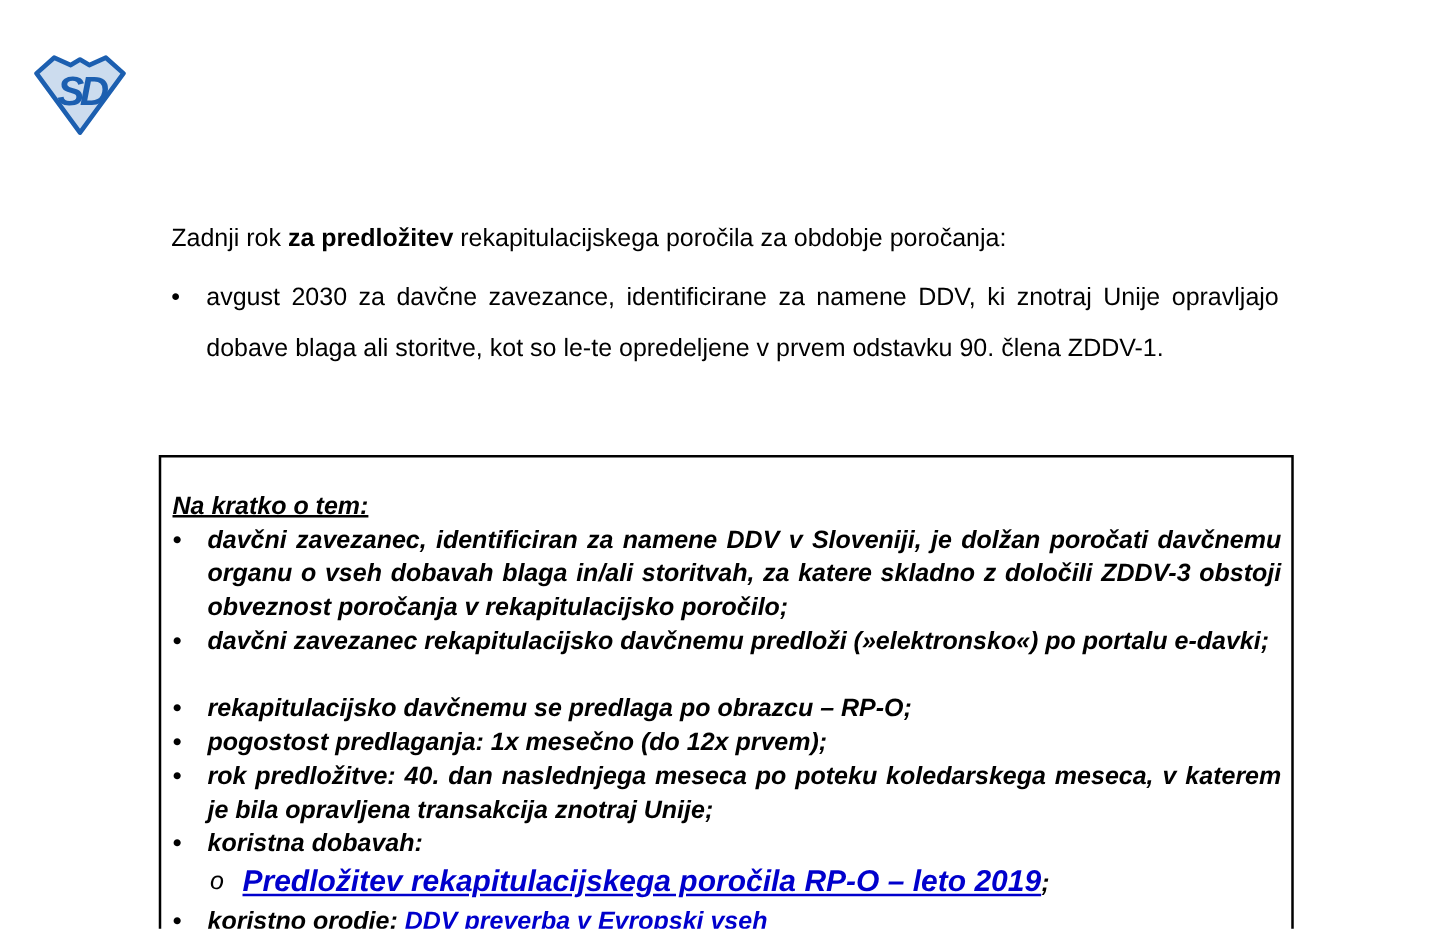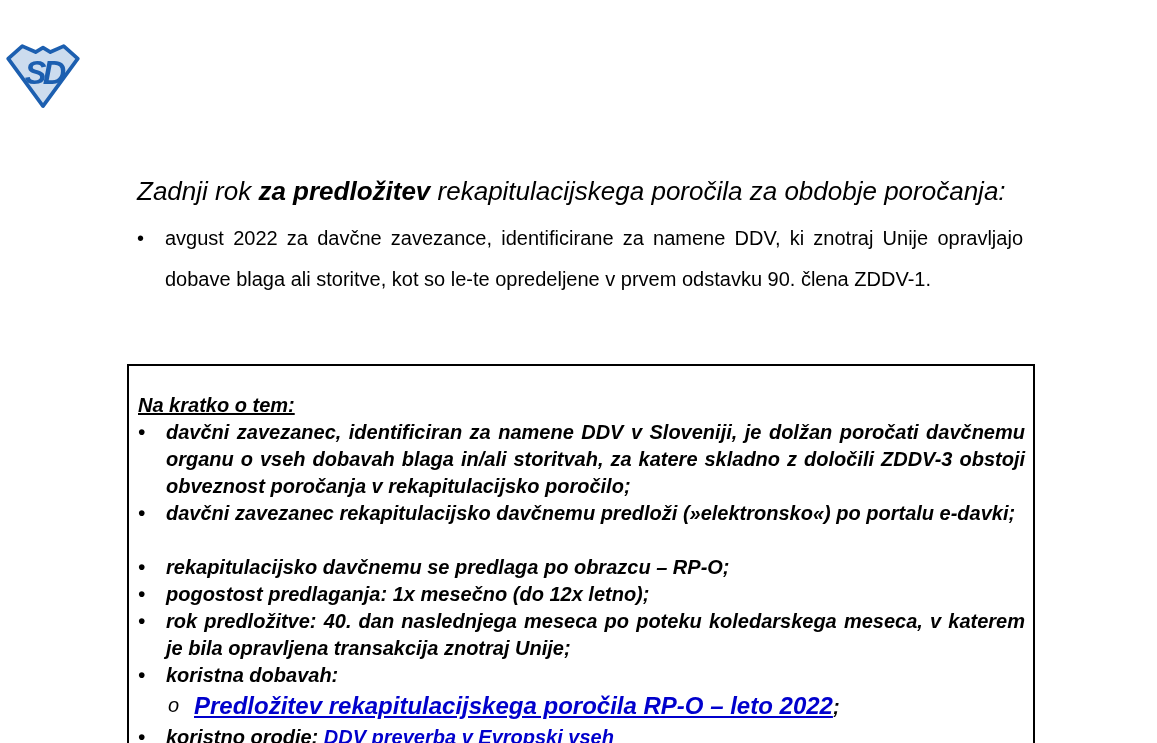--- a/index.html
+++ b/index.html
@@ -12,38 +12,37 @@
     background: #ffffff;
     overflow: hidden;
     position: relative;
     font-family: "Liberation Sans", sans-serif;
     color: #000000;
   }
 
   
   .logo {
     position: absolute;
-    left: 6px;
+    left: 27px;
     top: 42px;
     width: 74px;
     height: 66px;
   }
   .logo svg { width: 100%; height: 100%; }
 
   
   .content {
     position: absolute;
     left: 137px;
     top: 172px;
     width: 886px;
   }
   .intro {
-    font-size: 26px;
+    font-size: 20px;
     line-height: 39px;
-    font-style: italic;
   }
   .intro b { font-weight: bold; }
 
   .top-bullet {
     display: flex;
     margin-top: 7px;
   }
   .top-bullet .marker {
     width: 28px;
     flex: 0 0 28px;
@@ -125,21 +124,21 @@
     <polygon points="3,22 22,5 40,13 50,7 60,13 78,5 97,22 50,86" stroke="#1c5fb0" stroke-width="5" stroke-linejoin="round" fill="#ccdcee"></polygon>
     <text x="51" y="56" text-anchor="middle" font-family="Liberation Sans, sans-serif" font-size="44" font-weight="bold" font-style="italic" letter-spacing="-5" fill="#1c5fb0">SD</text>
   </svg>
 </div>
 
 <div class="content">
   <div class="intro"><span>Zadnji rok </span><b>za predložitev</b><span> rekapitulacijskega poročila za obdobje poročanja:</span></div>
 
   <div class="top-bullet">
     <span class="marker">•</span>
-    <span class="text">avgust 2022 za davčne zavezance, identificirane za namene DDV, ki znotraj Unije opravljajo dobave blaga ali storitve, kot so le-te opredeljene v prvem odstavku 90. člena ZDDV-1.</span>
+    <span class="text">avgust 2030 za davčne zavezance, identificirane za namene DDV, ki znotraj Unije opravljajo dobave blaga ali storitve, kot so le-te opredeljene v prvem odstavku 90. člena ZDDV-1.</span>
   </div>
 </div>
 
 <div class="box">
   <div class="box-heading">Na kratko o tem:</div>
 
   <div class="box-item">
     <span class="marker">•</span>
     <span class="text">davčni zavezanec, identificiran za namene DDV v Sloveniji, je dolžan poročati davčnemu organu o vseh dobavah blaga in/ali storitvah, za katere skladno z določili ZDDV-3 obstoji obveznost poročanja v rekapitulacijsko poročilo;</span>
   </div>
@@ -149,35 +148,35 @@
     <span class="text">davčni zavezanec rekapitulacijsko davčnemu predloži (»elektronsko«) po portalu e-davki;</span>
   </div>
 
   <div class="box-item gap-above">
     <span class="marker">•</span>
     <span class="text">rekapitulacijsko davčnemu se predlaga po obrazcu – RP-O;</span>
   </div>
 
   <div class="box-item">
     <span class="marker">•</span>
-    <span class="text">pogostost predlaganja: 1x mesečno (do 12x letno);</span>
+    <span class="text">pogostost predlaganja: 1x mesečno (do 12x prvem);</span>
   </div>
 
   <div class="box-item">
     <span class="marker">•</span>
     <span class="text">rok predložitve: 40. dan naslednjega meseca po poteku koledarskega meseca, v katerem je bila opravljena transakcija znotraj Unije;</span>
   </div>
 
   <div class="box-item">
     <span class="marker">•</span>
     <span class="text">koristna dobavah:</span>
   </div>
 
   <div class="sub-item">
     <span class="marker">o</span>
-    <span class="text"><a class="doc-link">Predložitev rekapitulacijskega poročila RP-O – leto 2022</a><span class="suffix">;</span></span>
+    <span class="text"><a class="doc-link">Predložitev rekapitulacijskega poročila RP-O – leto 2019</a><span class="suffix">;</span></span>
   </div>
 
   <div class="box-item">
     <span class="marker">•</span>
     <span class="text"><span>koristno orodje: </span><a class="doc-link">DDV preverba v Evropski vseh</a></span>
   </div>
 </div>
 
 </body></html>

